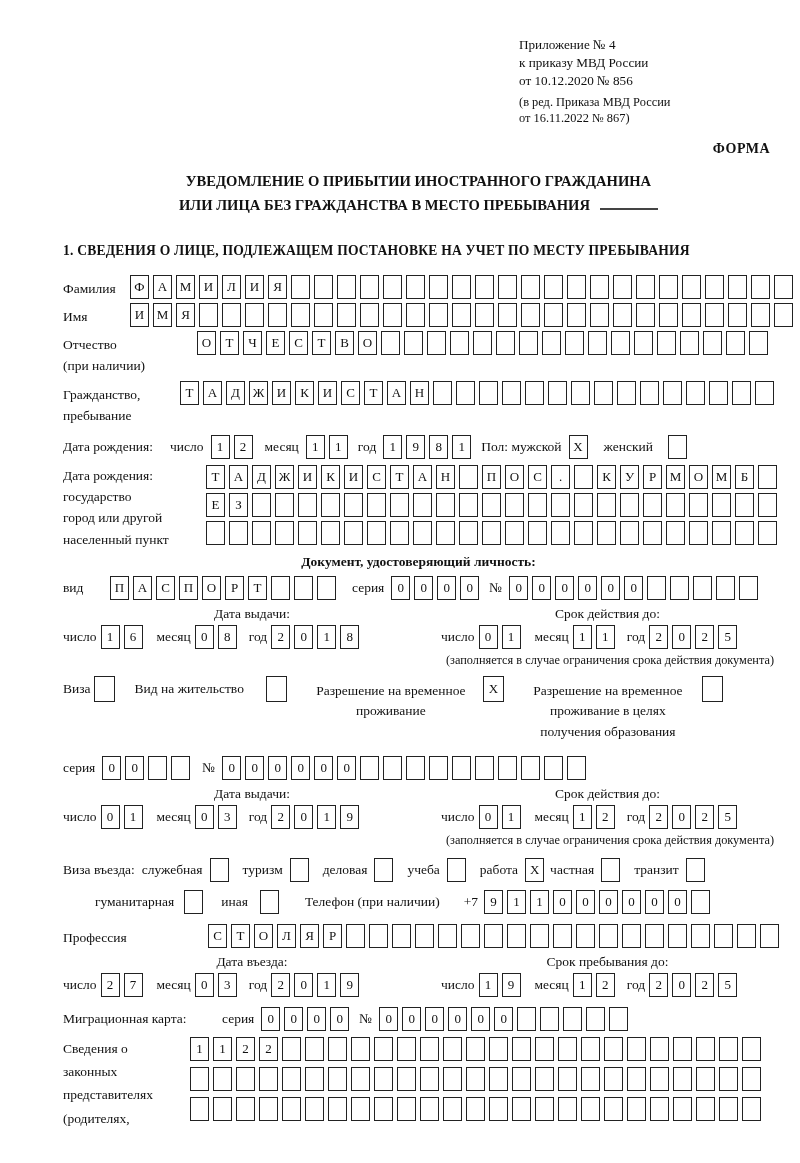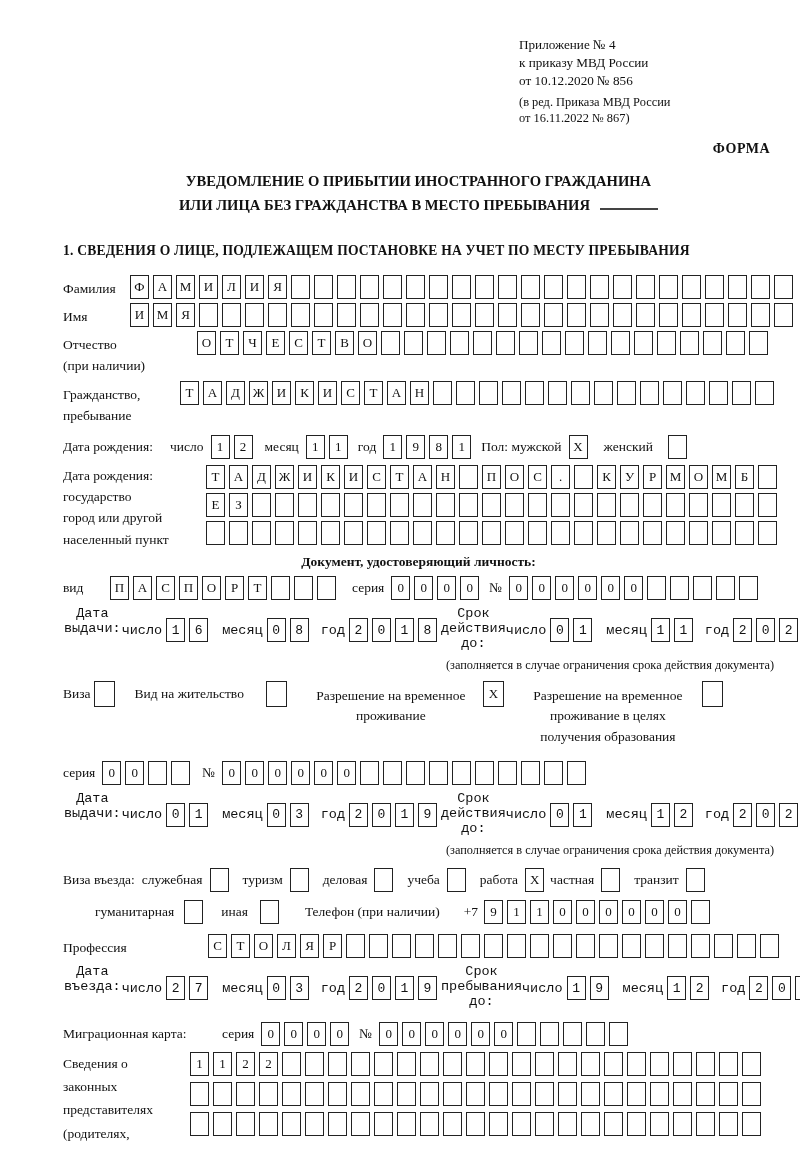--- a/index.html
+++ b/index.html
@@ -33,21 +33,21 @@
 
   
   .mr-labels{width:143px;flex:none;font-size:13.5px;line-height:1.58;}
   .mr-rows .cells{margin-bottom:4px;}
 
   
   .center-bold{text-align:center;font-weight:bold;font-size:13.5px;margin:4px 0 6px 0;}
 
   
   .date-sec{display:flex;margin-top:6px;}
-  .date-col{display:flex;font-family:Liberation Mono, monospace;}
+  .date-col{display:flex;flex-direction:column;}
   .date-col.left{width:378px;flex:none;}
   .date-col.right{flex:1;}
   .date-head{text-align:center;font-size:13.5px;margin-bottom:3px;}
   .date-line{display:flex;align-items:center;font-size:13.5px;}
   .note{font-size:12.3px;text-align:right;margin-top:4px;margin-bottom:2px;}
 
   .para{font-size:13.5px;line-height:1.65;margin-top:8px;}
 
   
   .opts{display:flex;align-items:flex-start;margin-top:8px;font-size:13.5px;}

